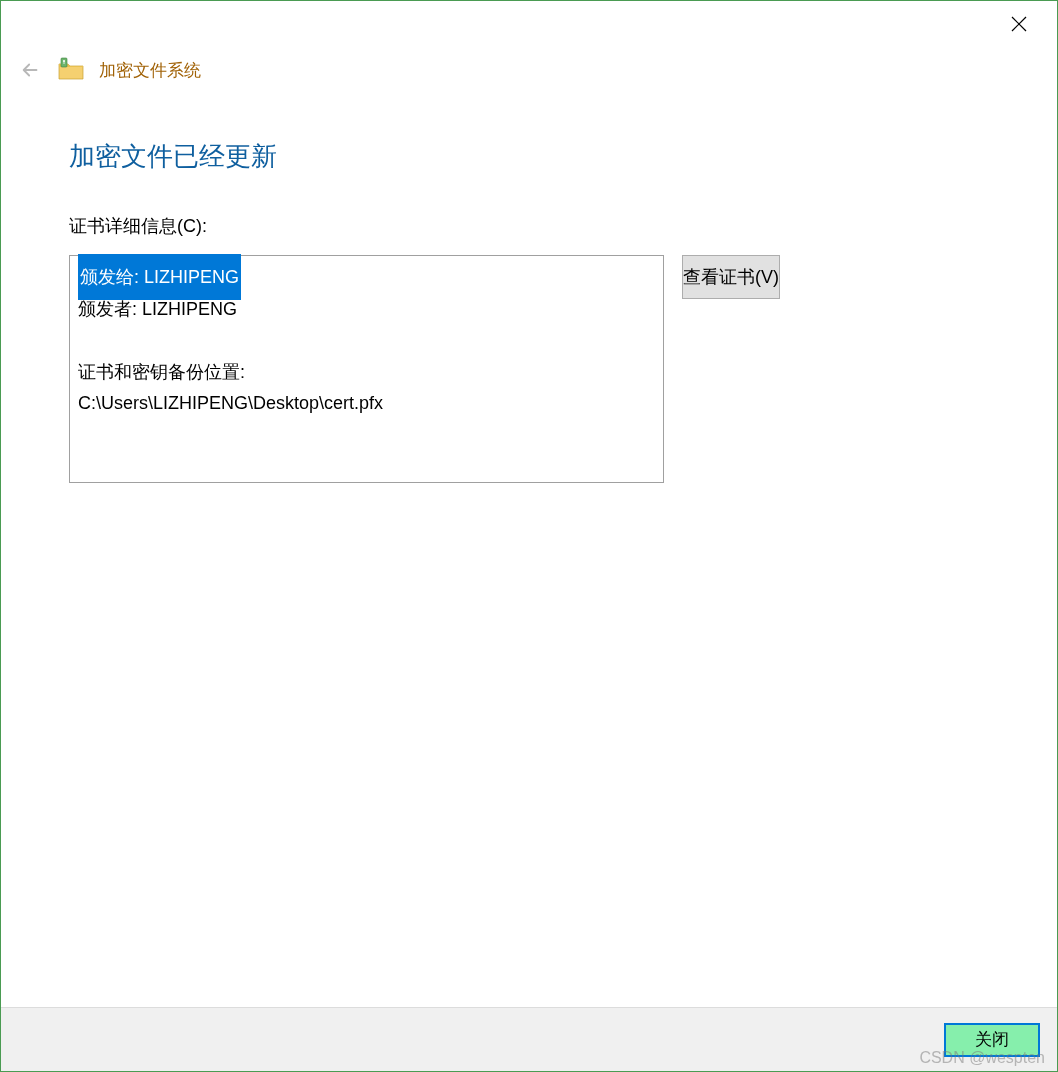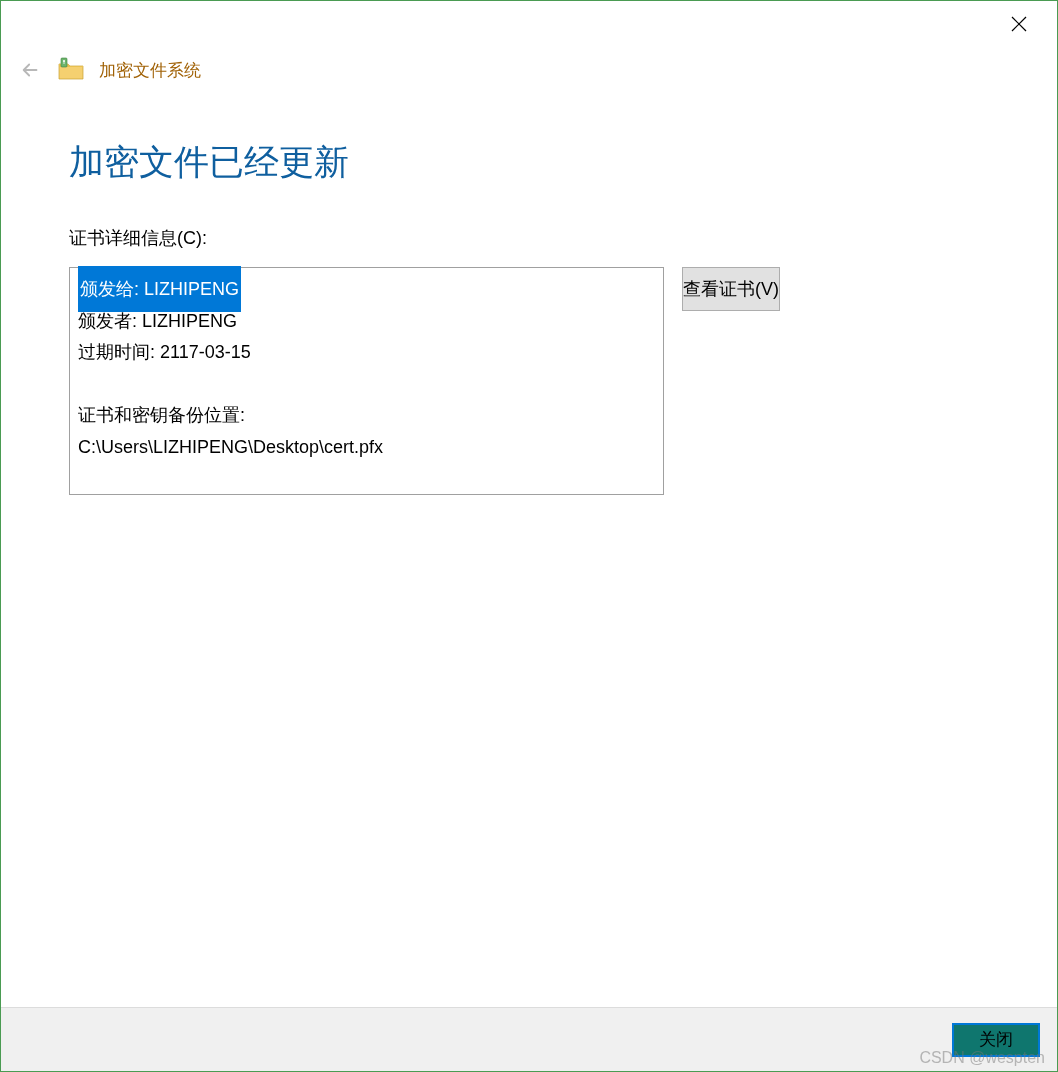--- a/index.html
+++ b/index.html
@@ -62,21 +62,21 @@
     }
     .window-title {
       font-size: 17px;
       color: #a16207;
     }
     .content {
       padding: 55px 60px 0 68px;
     }
     .page-heading {
       color: #0f5f9f;
-      font-size: 35px;
+      font-size: 26px;
       font-weight: 400;
       margin-bottom: 40px;
     }
     .detail-label {
       font-size: 18px;
       color: #000;
       margin-bottom: 17px;
     }
     .main-row {
       display: flex;
@@ -125,23 +125,23 @@
       right: 0;
       height: 64px;
       border-top: 1px solid #dcdcdc;
       background: #f0f0f0;
       display: flex;
       align-items: center;
       justify-content: flex-end;
       padding-right: 17px;
     }
     .footer-close-btn {
-      background: #0f766e;
+      background: #86efac;
       border: 2px solid #0078d7;
-      width: 88px;
+      width: 96px;
       height: 34px;
       font-size: 17px;
       font-family: inherit;
       cursor: pointer;
     }
     .watermark {
       position: absolute;
       right: 12px;
       bottom: 4px;
       color: rgba(120,120,120,0.5);
@@ -181,21 +181,20 @@
 
 <div class="content">
   <h1 class="page-heading">加密文件已经更新</h1>
 
   <div class="detail-label">证书详细信息(C):</div>
 
   <div class="main-row">
     <div class="cert-box">
       <div><span class="cert-line-selected">颁发给: LIZHIPENG</span></div>
       <span class="cert-line">颁发者: LIZHIPENG</span>
-      <span class="cert-line">过期时间: 2117-03-15</span>
       <span class="cert-line">&nbsp;</span>
       <span class="cert-line">证书和密钥备份位置:</span>
       <span class="cert-line">C:\Users\LIZHIPENG\Desktop\cert.pfx</span>
     </div>
     <div class="side-buttons">
       <button class="win-button">查看证书(V)</button>
     </div>
   </div>
 </div>
 

